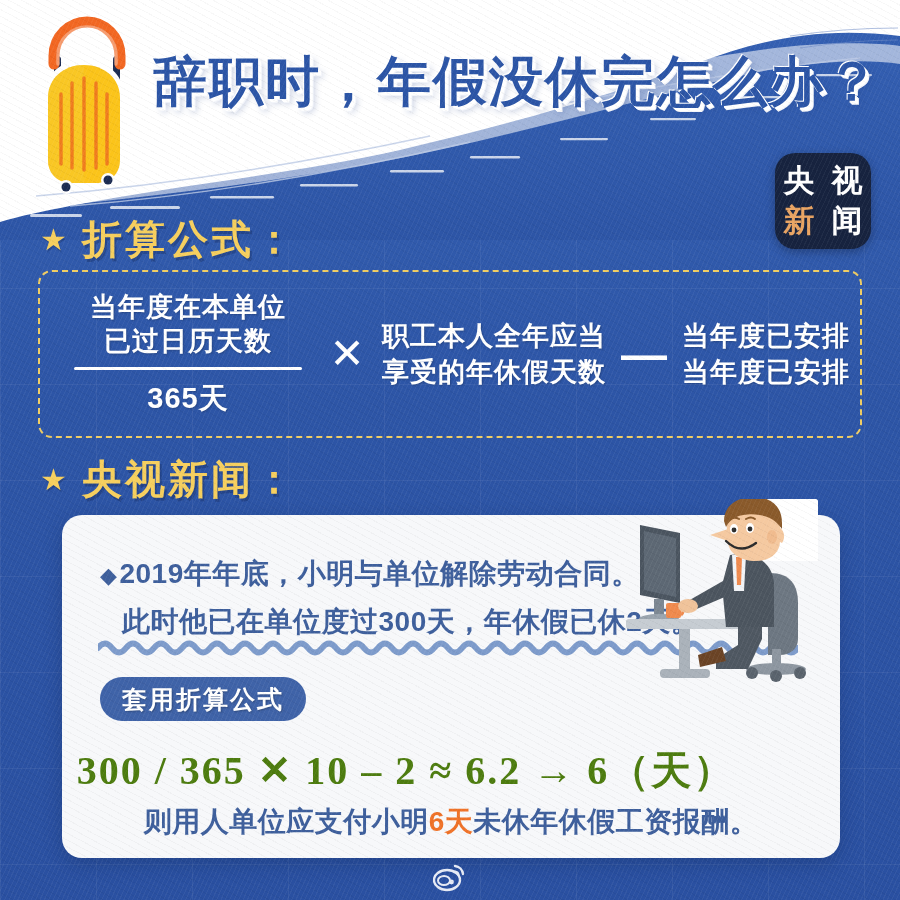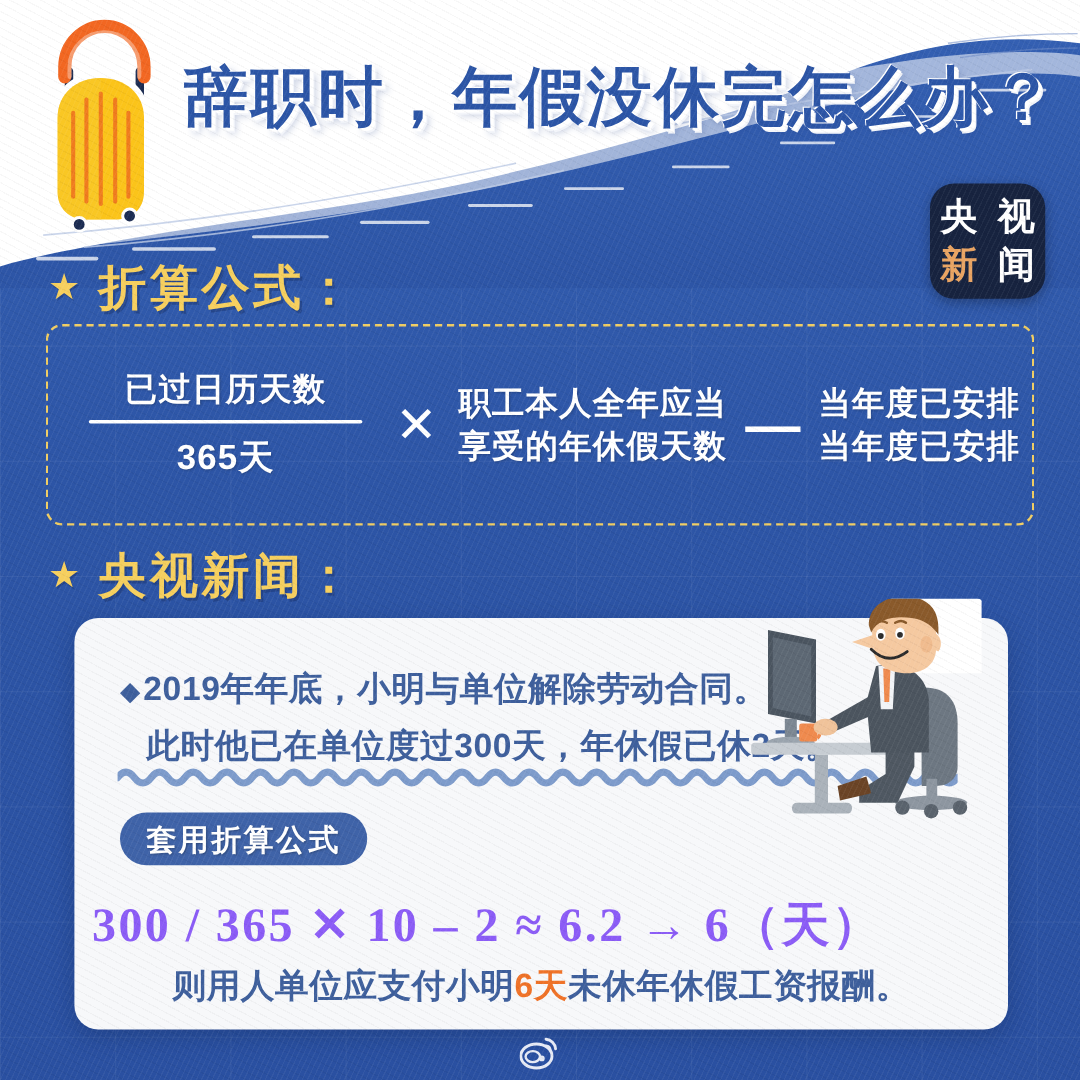--- a/index.html
+++ b/index.html
@@ -118,21 +118,21 @@
   #pill{
     position:absolute;left:38px;top:162px;height:44px;
     background:#3f63a8;border-radius:22px;
     display:flex;align-items:center;padding:0 22px;
     color:#ffffff;font-size:25px;font-weight:bold;letter-spacing:2px;
     text-shadow:1px 1px 2px rgba(0,0,0,.25);
   }
 
   #calc{
     position:absolute;left:0;top:228px;width:688px;text-align:center;
-    color:#8b5cf6;font-family:"Liberation Serif","DejaVu Serif",serif;
+    color:#4d7c0f;font-family:"Liberation Serif","DejaVu Serif",serif;
     font-size:40px;font-weight:bold;letter-spacing:2px;white-space:nowrap;
   }
   #conclusion{
     position:absolute;left:0;top:288px;width:778px;text-align:center;
     color:#3e5f9c;font-size:28px;font-weight:bold;letter-spacing:.5px;
     white-space:nowrap;
   }
   #conclusion .hl{color:#ef7228;}
 
   
@@ -238,20 +238,21 @@
   </div>
 
   <div class="sec-head" style="left:40px;top:212px;">
     <span class="star">★</span>
     <span>折算公式：</span>
   </div>
 
   <div id="formula-box">
     <div id="fraction">
       <div class="num">
+        <div>当年度在本单位</div>
         <div>已过日历天数</div>
       </div>
       <div class="bar"></div>
       <div class="den">365天</div>
     </div>
 
     <div class="op">✕</div>
 
     <div class="term">
       <div>职工本人全年应当</div>

